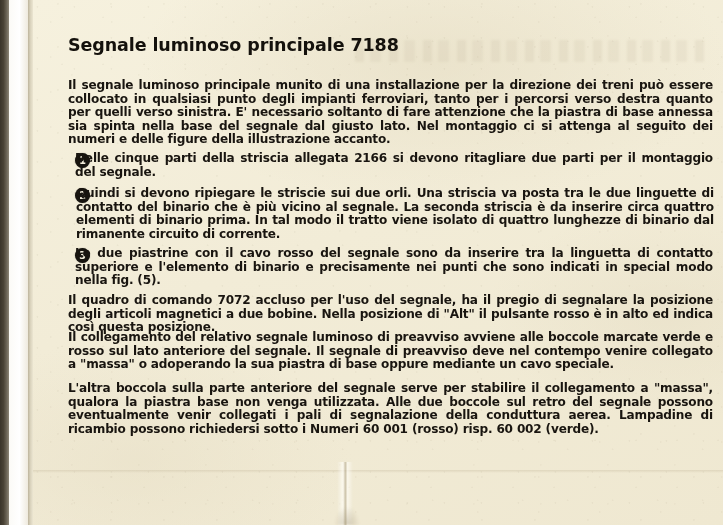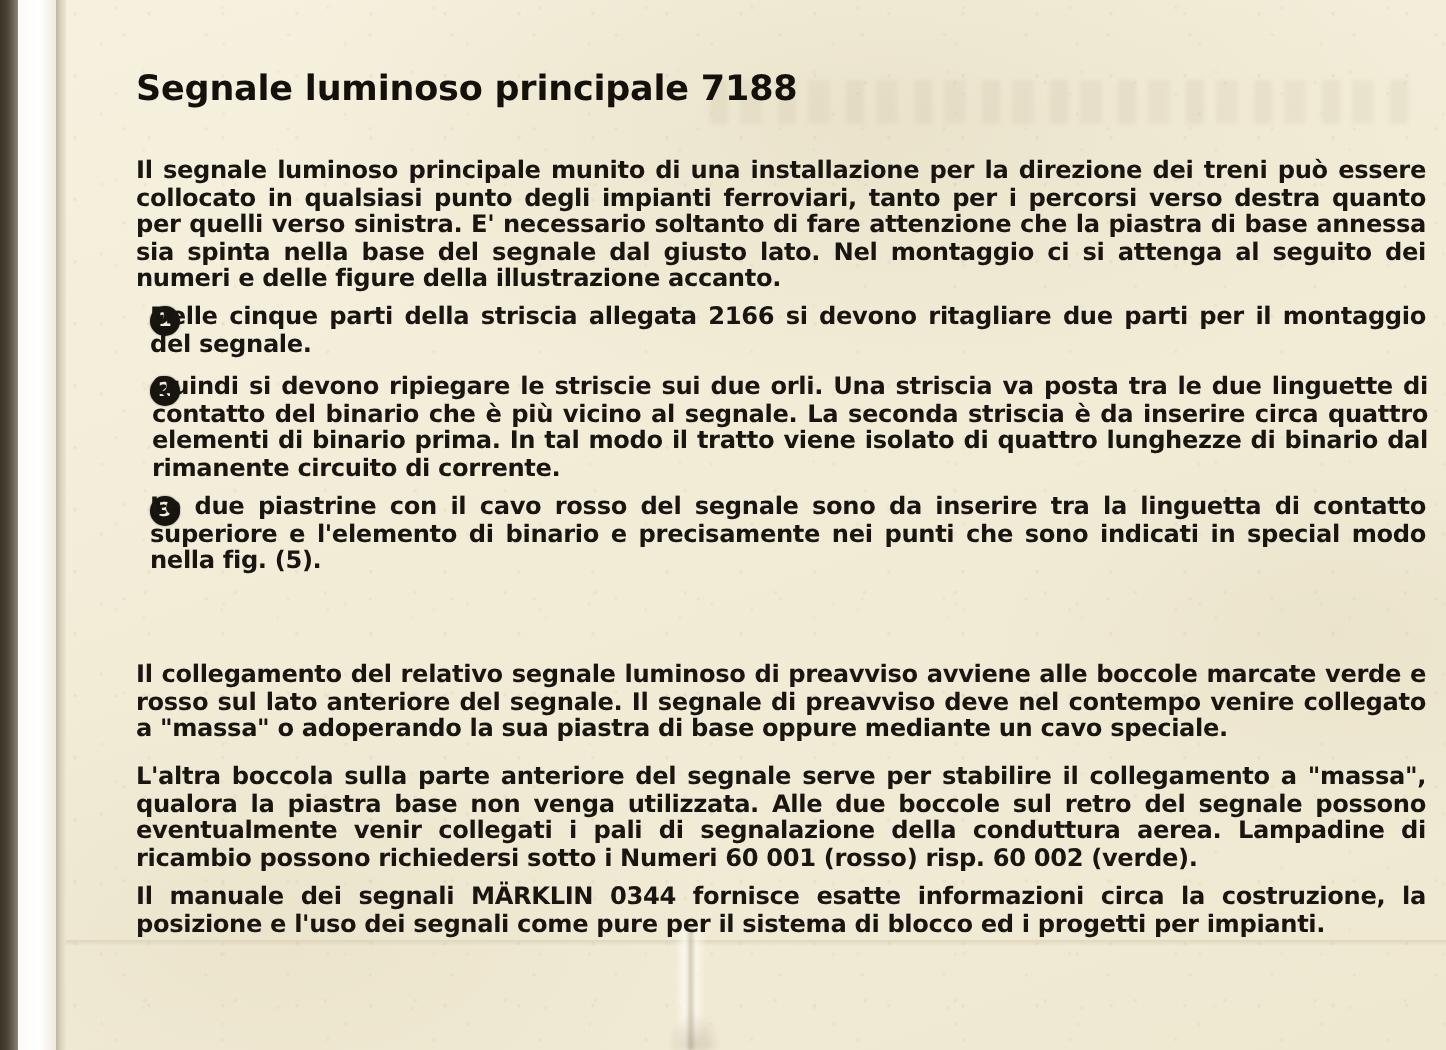--- a/index.html
+++ b/index.html
@@ -207,21 +207,21 @@
       </div>
     </div>
 
     <div class="listwrap" style="left:42px; top:247px; width:638px;">
       <div class="badge">3</div>
       <div class="block" style="position:relative; left:0; width:638px;">
         <span class="txt">Le due piastrine con il cavo rosso del segnale sono da inserire tra la linguetta di contatto superiore e l'elemento di binario e precisamente nei punti che sono indicati in special modo nella fig. (5).</span>
       </div>
     </div>
 
+    <div class="block para" style="top:294px;">Il quadro di comando 7072 accluso per l'uso del segnale, ha il pregio di segnalare la posizione degli articoli magnetici a due bobine. Nella posizione di "Alt" il pulsante rosso è in alto ed indica così questa posizione.</div>
 
     <div class="block para" style="top:331px;">Il collegamento del relativo segnale luminoso di preavviso avviene alle boccole marcate verde e rosso sul lato anteriore del segnale. Il segnale di preavviso deve nel contempo venire collegato a "massa" o adoperando la sua piastra di base oppure mediante un cavo speciale.</div>
 
     <div class="block para" style="top:382px;">L'altra boccola sulla parte anteriore del segnale serve per stabilire il collegamento a "massa", qualora la piastra base non venga utilizzata. Alle due boccole sul retro del segnale possono eventualmente venir collegati i pali di segnalazione della conduttura aerea. Lampadine di ricambio possono richiedersi sotto i Numeri 60 001 (rosso) risp. 60 002 (verde).</div>
 
-    <div class="block para" style="top:442px;">Il manuale dei segnali MÄRKLIN 0344 fornisce esatte informazioni circa la costruzione, la posizione e l'uso dei segnali come pure per il sistema di blocco ed i progetti per impianti.</div>
 
   </div>
 </div>
 
 </body></html>

